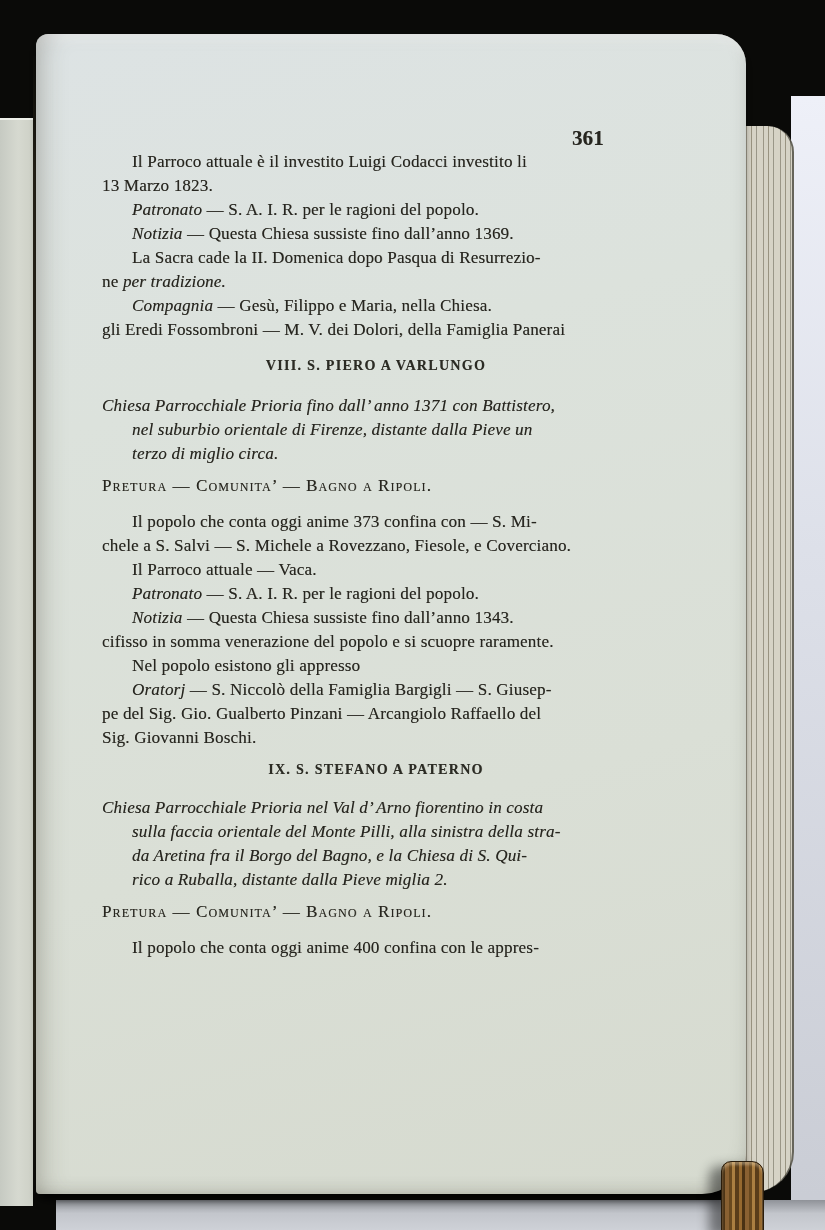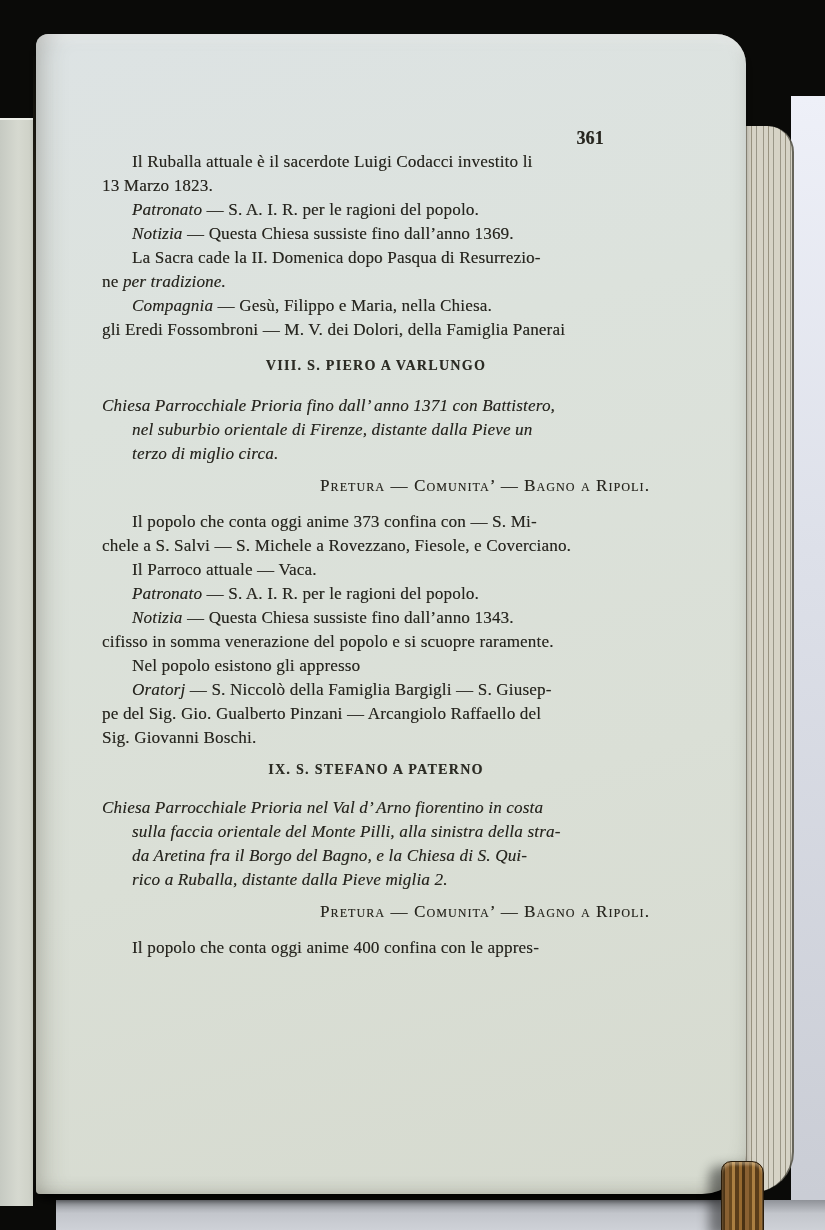--- a/index.html
+++ b/index.html
@@ -59,28 +59,28 @@
   }
   .text-block{
     position:absolute;left:102px;top:126px;width:548px;
     color:#26251f;font-size:17px;line-height:24px;letter-spacing:.2px;
     z-index:3;
     text-shadow:.3px .3px .4px rgba(44,42,32,.45);
   }
   .line{min-height:24px;}
   .ind{padding-left:30px;}
   .it{font-style:italic;}
-  .page-number{text-align:right;padding-right:46px;font-weight:bold;font-size:18px;}
+  .page-number{text-align:right;padding-right:46px;font-weight:bold;font-size:21px;}
   .heading{
     text-align:center;font-weight:bold;font-size:14px;
     letter-spacing:1.3px;color:#2b2b24;min-height:26px;
   }
   .summary{font-style:italic;}
   .pretura{
-    text-align:right;font-variant:small-caps;letter-spacing:1.1px;
+    text-align:left;font-variant:small-caps;letter-spacing:1.1px;
     min-height:24px;color:#27261f;
   }
   .gap-sm{margin-top:8px;}
   .gap-md{margin-top:12px;}
   .gap-lg{margin-top:14px;}
 </style>
 </head>
 <body>
 
 <div>
@@ -89,21 +89,21 @@
   <div class="left-page-edge"></div>
   <div class="gutter-crease"></div>
   <div class="fore-edge"></div>
   <div class="book-page"></div>
   <div class="wooden-bookmark"></div>
 
   <div class="text-block">
 
     <div class="line page-number">361</div>
 
-    <div class="line ind">Il Ruballa attuale è il sacerdote Luigi Codacci investito li</div>
+    <div class="line ind">Il Parroco attuale è il investito Luigi Codacci investito li</div>
     <div class="line">13 Marzo 1823.</div>
 
     <div class="line ind"><span class="it">Patronato</span><span> — S. A. I. R. per le ragioni del popolo.</span></div>
 
     <div class="line ind"><span class="it">Notizia</span><span> — Questa Chiesa sussiste fino dall’anno 1369.</span></div>
 
     <div class="line ind">La Sacra cade la II. Domenica dopo Pasqua di Resurrezio-</div>
     <div class="line"><span>ne </span><span class="it">per tradizione.</span></div>
 
     <div class="line ind"><span class="it">Compagnia</span><span> — Gesù, Filippo e Maria, nella Chiesa.</span></div>

